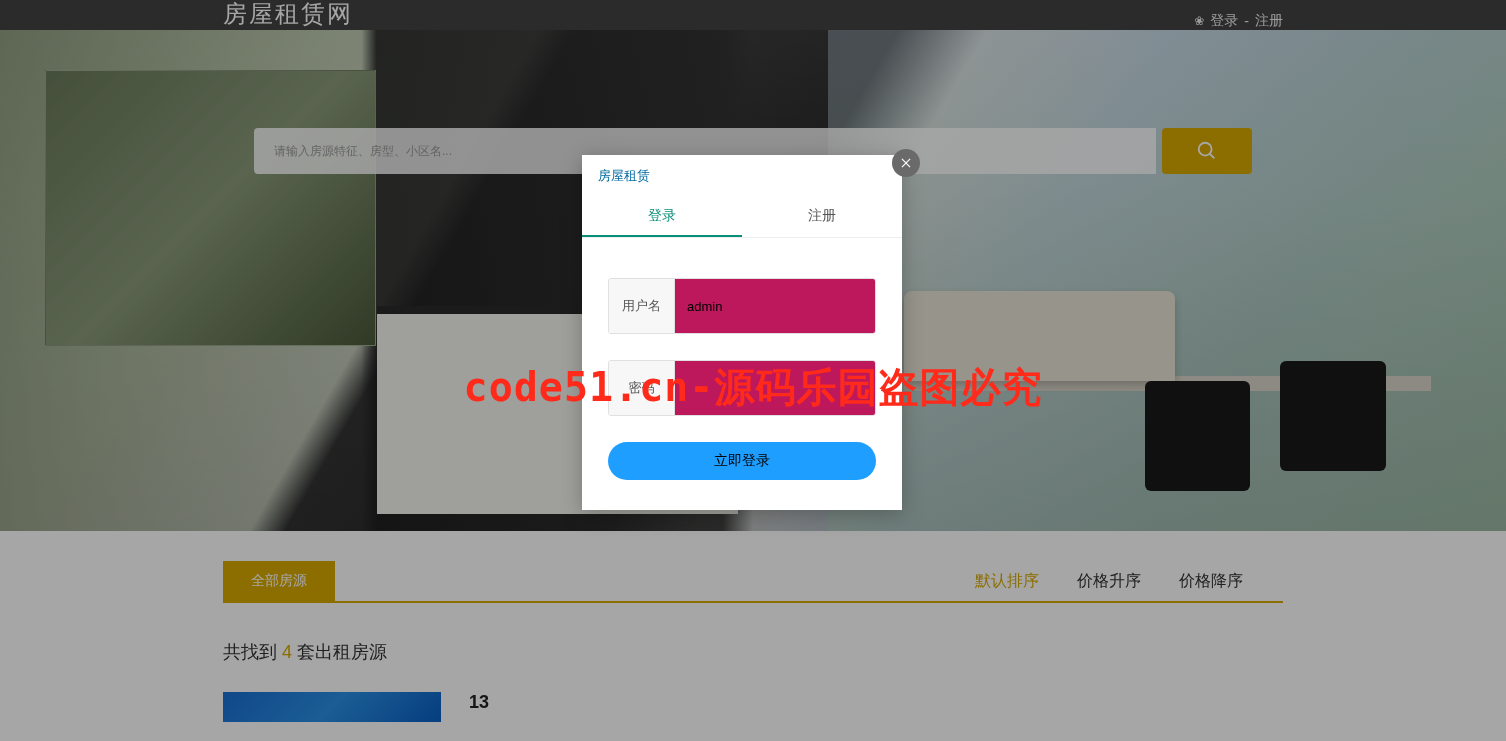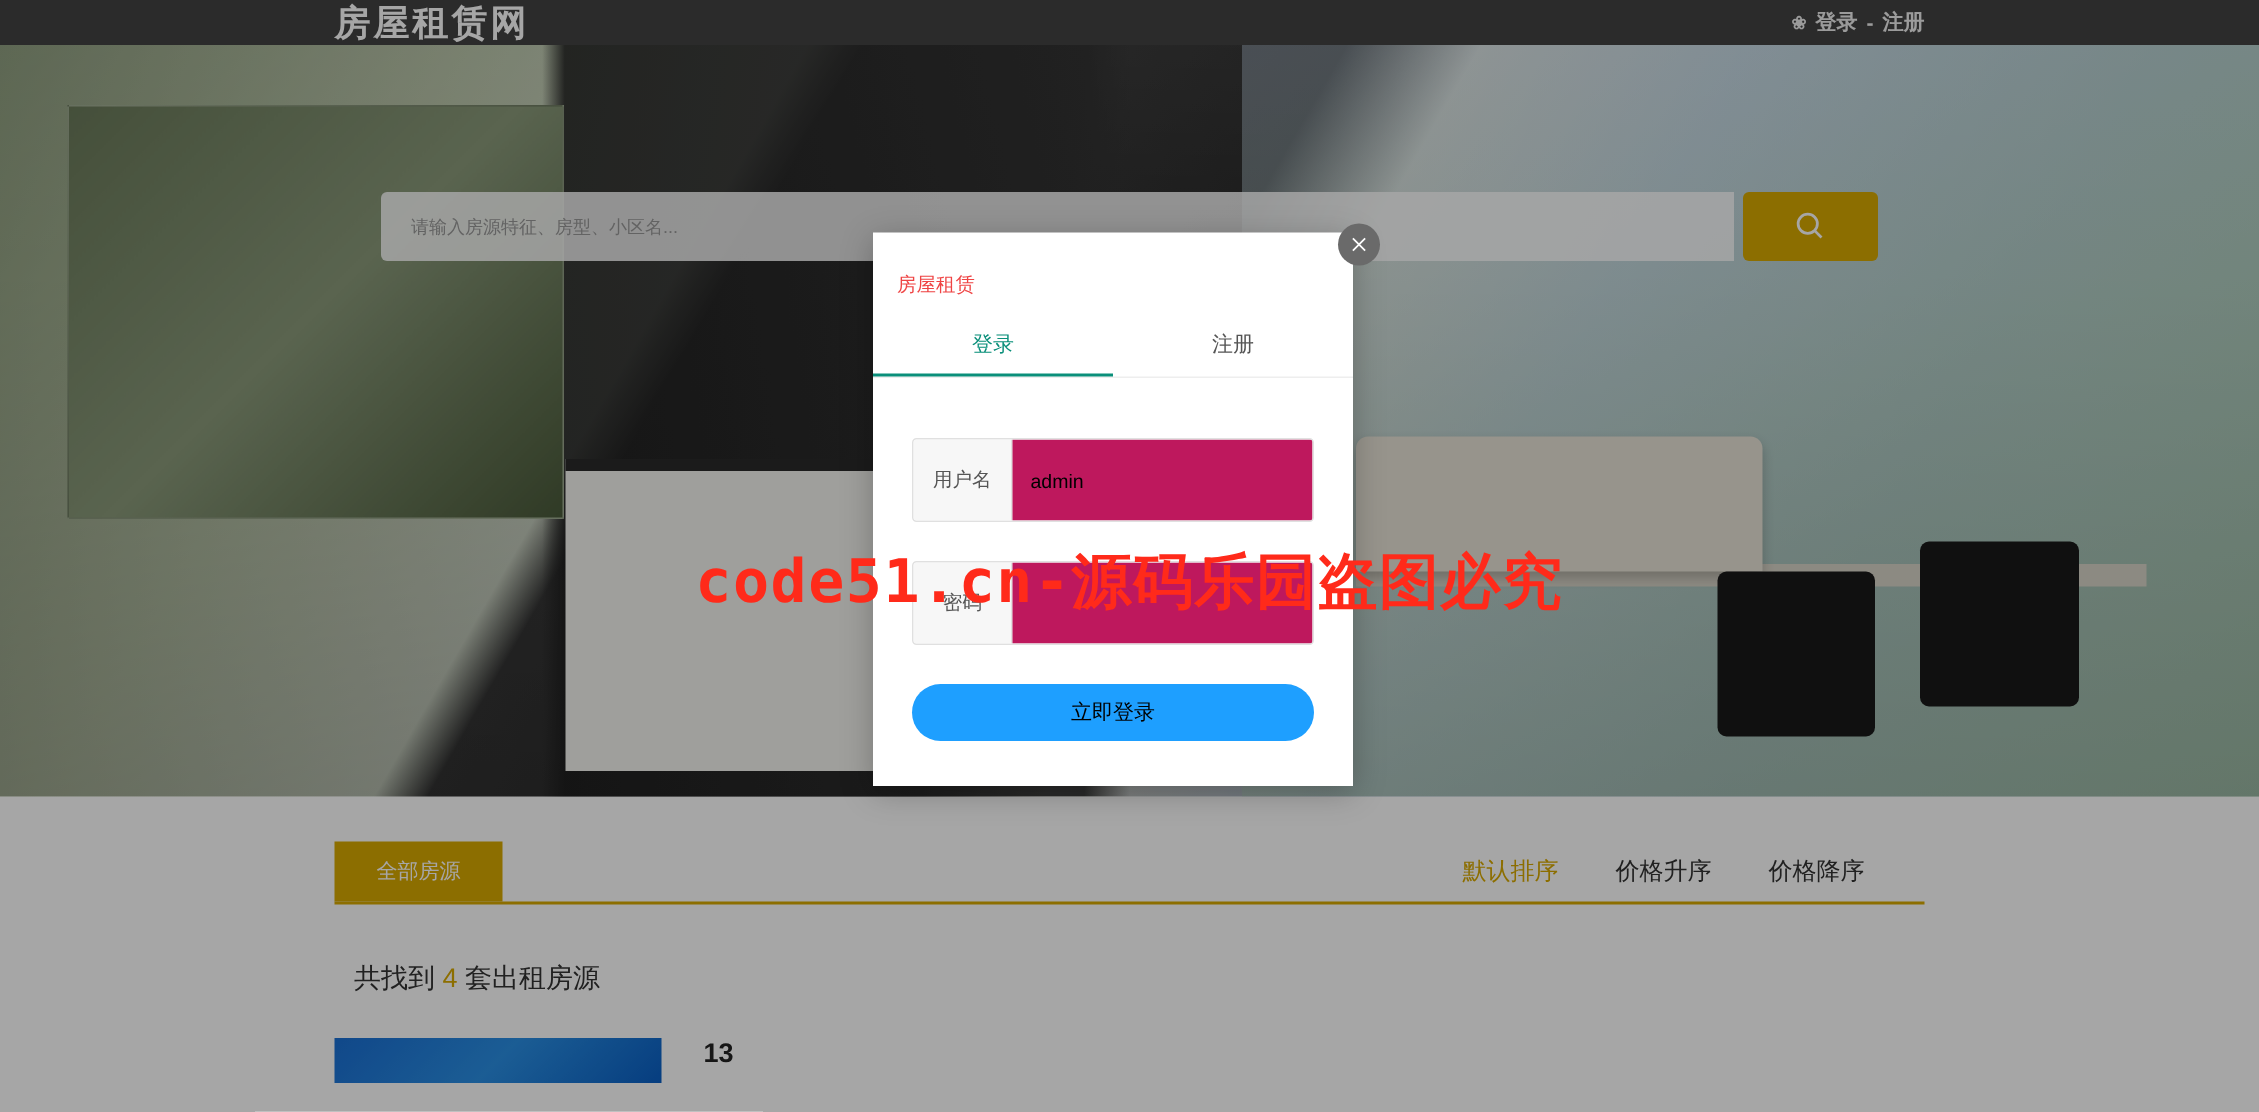--- a/index.html
+++ b/index.html
@@ -1,20 +1,20 @@
 <!DOCTYPE html>
 <html><head>
 <meta charset="utf-8">
 <style>
 * { margin:0; padding:0; box-sizing:border-box; }
 body { font-family:"Microsoft YaHei","Helvetica Neue",Arial,sans-serif; width:1506px; height:741px; overflow:hidden; position:relative; background:#fff; }
 
 
 .header { position:absolute; top:0; left:0; right:0; height:30px; background:rgba(45,45,45,0.9); z-index:3; }
-.header-inner { width:1060px; margin:0 auto; height:100%; display:flex; align-items:center; justify-content:space-between; color:#eee;font-weight:bold; }
+.header-inner { width:1060px; margin:0 auto; height:100%; display:flex; align-items:flex-end; justify-content:space-between; color:#eee; }
 .brand { font-size:24px; font-family:"STKaiti","KaiTi",serif; color:#fff; letter-spacing:2px; }
 .auth-links { font-size:14px; display:flex; align-items:center; gap:6px; }
 .auth-links .flower { font-size:12px; }
 
 
 .hero { position:absolute; top:30px; left:0; right:0; height:501px; background:linear-gradient(120deg,#8a9a7a 0%,#b8c4a8 18%,#d0d8c8 30%,#3a3a3a 32%,#2a2a2a 50%,#e8e8e0 55%,#c8d8e8 65%,#b0c8d0 80%,#a8c8b0 100%); overflow:hidden; z-index:1; }
 .hero::before { content:""; position:absolute; inset:0; background:
   linear-gradient(90deg, transparent 0%, transparent 24%, rgba(30,30,30,0.85) 25%, rgba(50,50,50,0.9) 48%, transparent 50%),
   linear-gradient(180deg, rgba(255,255,255,0.05) 0%, transparent 30%, rgba(0,0,0,0.15) 100%); }
 .hero::after { content:""; position:absolute; left:25%; top:55%; width:24%; height:40%; background:#f4f4f0; border-top:8px solid #2a2a2a; }
@@ -37,32 +37,32 @@
 
 
 .tabs-row { position:absolute; top:561px; left:50%; transform:translateX(-50%); width:1060px; height:42px; border-bottom:2px solid #d8a900; display:flex; align-items:stretch; z-index:2; }
 .tab-all { background:#d8a900; color:#fff; font-size:14px; padding:0 28px; display:flex; align-items:center; cursor:pointer; }
 .sort-group { margin-left:auto; display:flex; align-items:center; gap:38px; padding-right:40px; }
 .sort-item { font-size:16px; color:#333; cursor:pointer; }
 .sort-item.active { color:#d8a900; }
 
 
 .results { position:absolute; top:640px; left:50%; transform:translateX(-50%); width:1060px; z-index:2; }
-.count-line { font-size:18px; color:#333; margin-bottom:28px;margin-left:13px; }
+.count-line { font-size:18px; color:#333; margin-bottom:28px; }
 .count-line .num { color:#d8a900; }
 .listing { display:flex; gap:28px; }
 .listing-thumb { width:218px; height:30px; background:linear-gradient(135deg,#1a6fd4,#2a8fe4,#0a5fc4); }
 .listing-title { font-size:18px; color:#222; font-weight:600; }
 
 
 .overlay { position:absolute; inset:0; background:rgba(0,0,0,0.35); z-index:5; }
 
 
 .modal { position:absolute; top:155px; left:582px; width:320px; background:#fff; z-index:10; box-shadow:0 4px 20px rgba(0,0,0,0.25); }
-.modal-title { font-size:13px; color:#ef4444; padding:12px 16px 10px;margin-top:14px; }
+.modal-title { font-size:13px; color:#0369a1; padding:12px 16px 10px; }
 .modal-tabs { display:flex; border-bottom:1px solid #eee; }
 .modal-tab { flex:1; text-align:center; padding:12px 0 10px; font-size:14px; color:#555; cursor:pointer; }
 .modal-tab.active { color:#0a8f7a; border-bottom:2px solid #0a8f7a; }
 .modal-body { padding:40px 26px 30px; }
 .field { display:flex; margin-bottom:26px; border:1px solid #e0e0e0; border-radius:3px; overflow:hidden; height:56px; }
 .field-label { width:86px; background:#f7f7f7; display:flex; align-items:center; justify-content:center; font-size:13px; color:#555; border-right:1px solid #e0e0e0; }
 .field-input { flex:1; border:none; padding:0 12px; font-size:13px; outline:none; background:#be185d; }
 .submit-btn { width:100%; height:38px; background:#1e9fff; color:#000000; border:none; border-radius:20px; font-size:14px; cursor:pointer; }
 .modal-close { position:absolute; top:-6px; right:-18px; width:28px; height:28px; border-radius:50%; background:#6a6a6a; display:flex; align-items:center; justify-content:center; cursor:pointer; z-index:11; }
 .modal-close svg { width:14px; height:14px; stroke:#fff; stroke-width:2; fill:none; }

